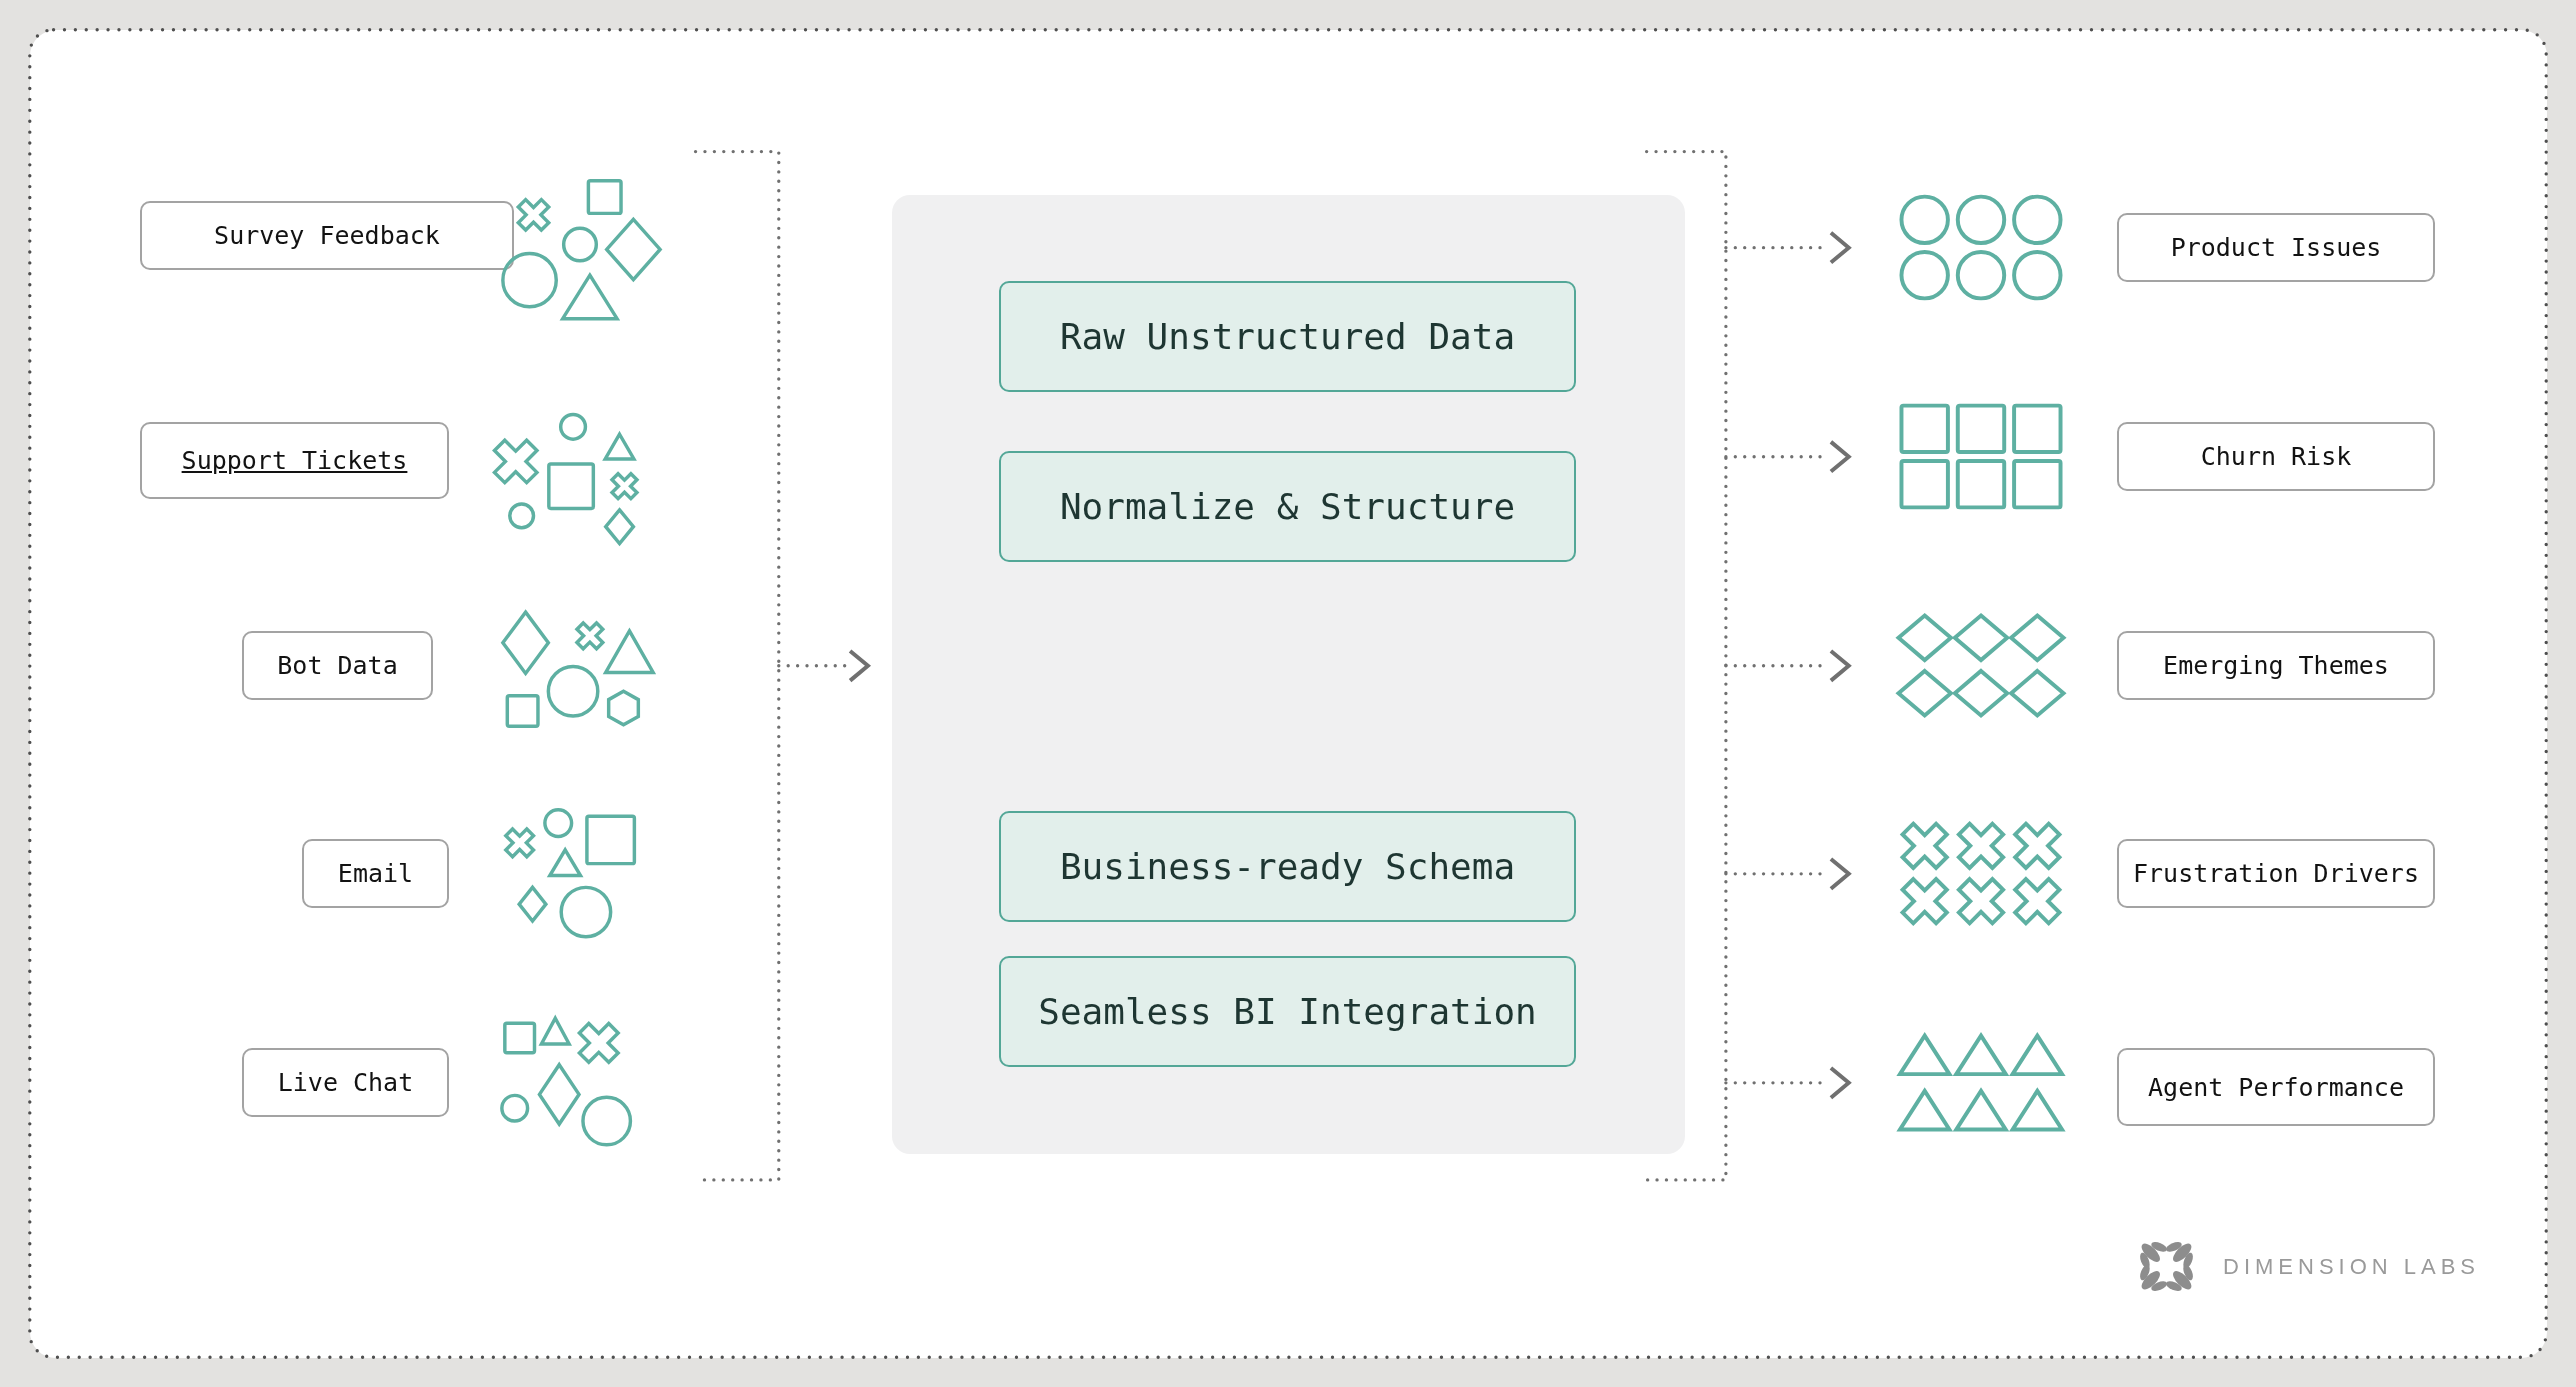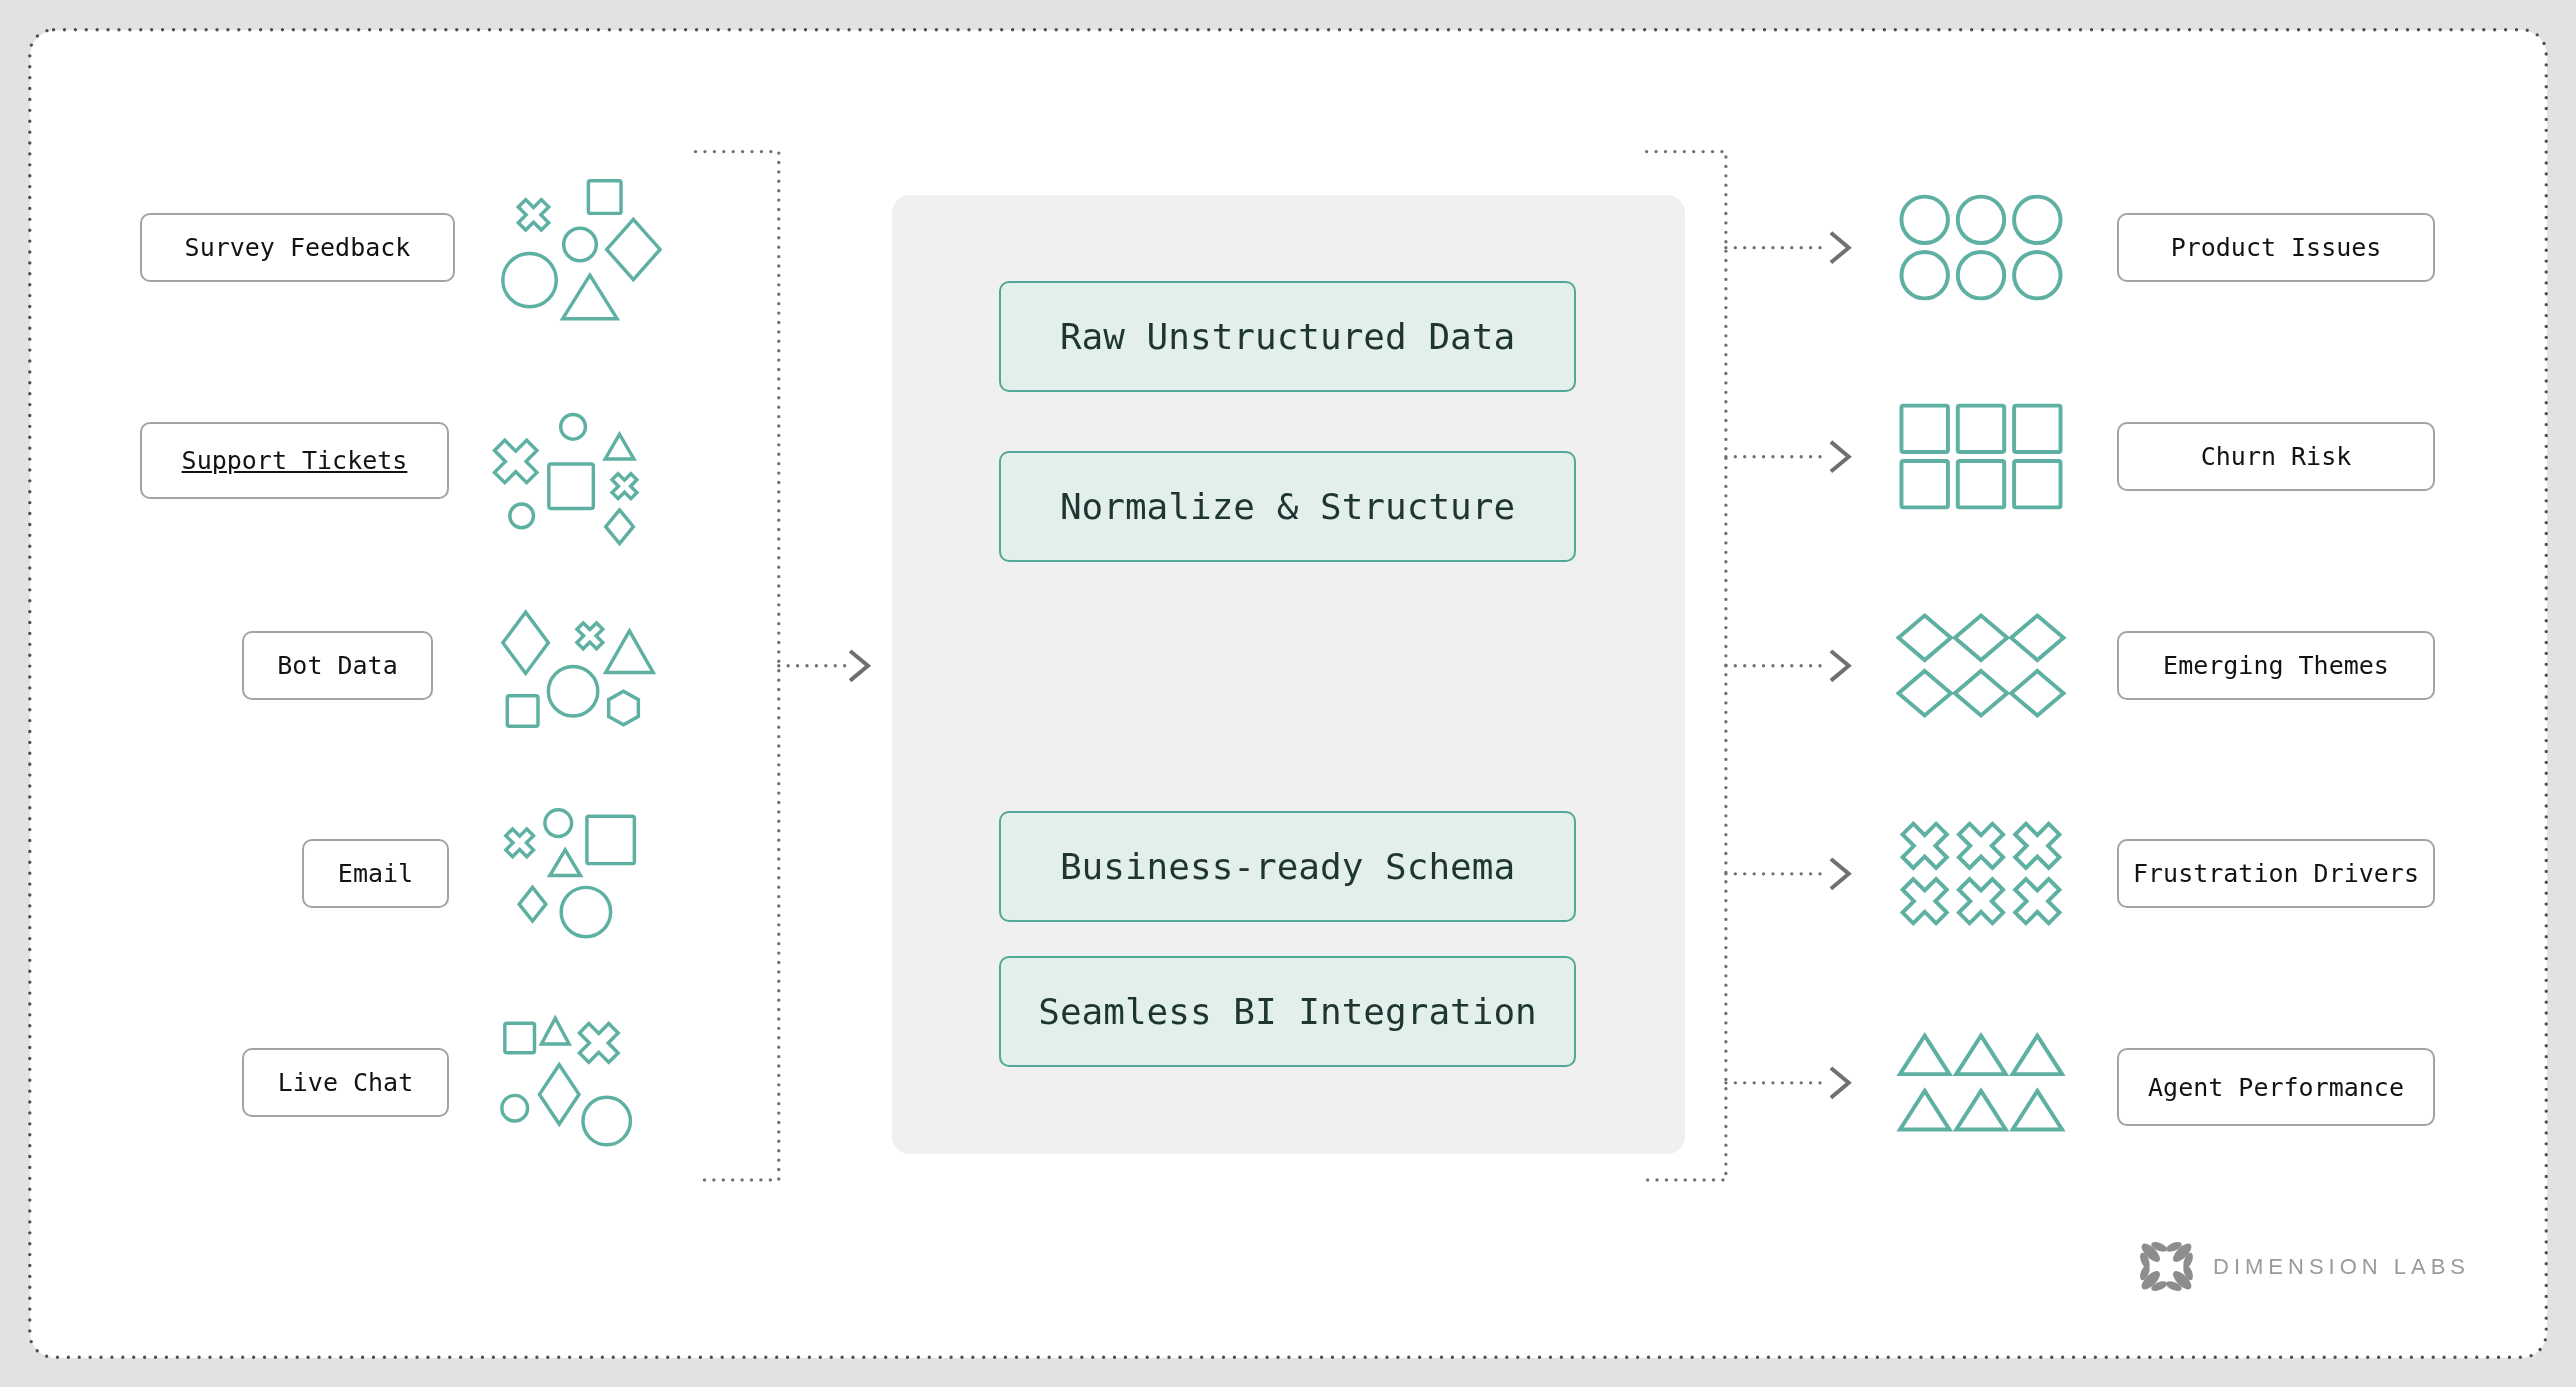--- a/index.html
+++ b/index.html
@@ -26,21 +26,21 @@
     background:#f0f0f1; border-radius:18px;margin-top:10px;
   }
   .stage-box{
     position:absolute; left:107px; width:577px; height:111px;
     display:flex; align-items:center; justify-content:center;
     background:#e2efeb; border:2px solid #53a797; border-radius:10px;
     font-family:var(--mono); font-size:36px; color:#1e3632; white-space:nowrap;
   }
   .logo{
     position:absolute; left:2136px; top:1236px; height:61px;
-    display:flex; align-items:center; gap:16px;
+    display:flex; align-items:center; gap:26px;
   }
   .logo-text{
     font-family:var(--sans); font-size:22px; font-weight:500;
     letter-spacing:5px; color:#9a9a9a; white-space:nowrap;
   }
 </style>
 </head>
 <body>
 
 <div class="stage">
@@ -83,21 +83,21 @@
         <path d="M 1848 867 L 1866 882 L 1848 897" fill="none" stroke="#707070" stroke-width="4" stroke-linejoin="miter"></path>
       </g>
       <g>
         <path d="M 1742 1093 H 1846" fill="none" stroke="#707070" stroke-width="3.4" stroke-dasharray="0 9.5" stroke-linecap="round"></path>
         <path d="M 1848 1078 L 1866 1093 L 1848 1108" fill="none" stroke="#707070" stroke-width="4" stroke-linejoin="miter"></path>
       </g>
     </svg>
 
   <div id="sources">
       <div>
-        <div class="label-box" style="left: 140px; top: 213px; width: 315px; height: 69px;">Survey Feedback</div>
+        <div class="label-box" style="left: 140px; top: 201px; width: 374px; height: 69px;">Survey Feedback</div>
         <svg class="cluster" width="178" height="159" viewBox="0 0 180 160" style="left: 490px; top: 168px;">
           <polygon points="-16.5,-5.28 -5.28,-5.28 -5.28,-16.5 5.28,-16.5 5.28,-5.28 16.5,-5.28 16.5,5.28 5.28,5.28 5.28,16.5 -5.28,16.5 -5.28,5.28 -16.5,5.28" transform="translate(44 47) rotate(45)" fill="none" stroke="#5eb0a2" stroke-width="3.5"></polygon>
           <rect x="99.5" y="12.5" width="33" height="33" rx="2" fill="none" stroke="#5eb0a2" stroke-width="3.5"></rect>
           <ellipse cx="91" cy="77" rx="16.5" ry="16.5" fill="none" stroke="#5eb0a2" stroke-width="3.5"></ellipse>
           <polygon points="145,51.5 172,82 145,112.5 118,82" fill="none" stroke="#5eb0a2" stroke-width="3.5"></polygon>
           <ellipse cx="40" cy="113" rx="27" ry="27" fill="none" stroke="#5eb0a2" stroke-width="3.5"></ellipse>
           <polygon points="101,108 128.5,152 73.5,152" fill="none" stroke="#5eb0a2" stroke-width="3.5"></polygon>
         </svg>
       </div>
       <div>

